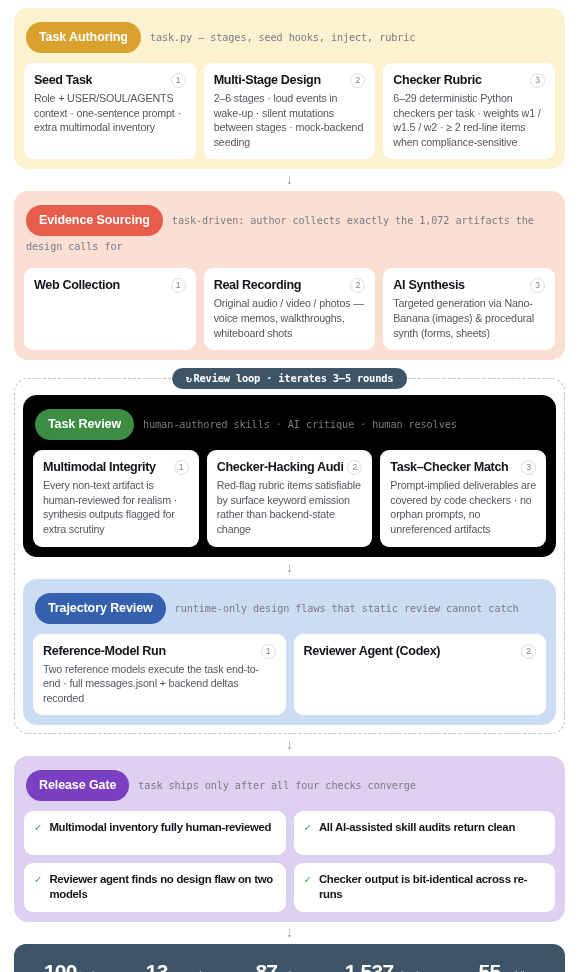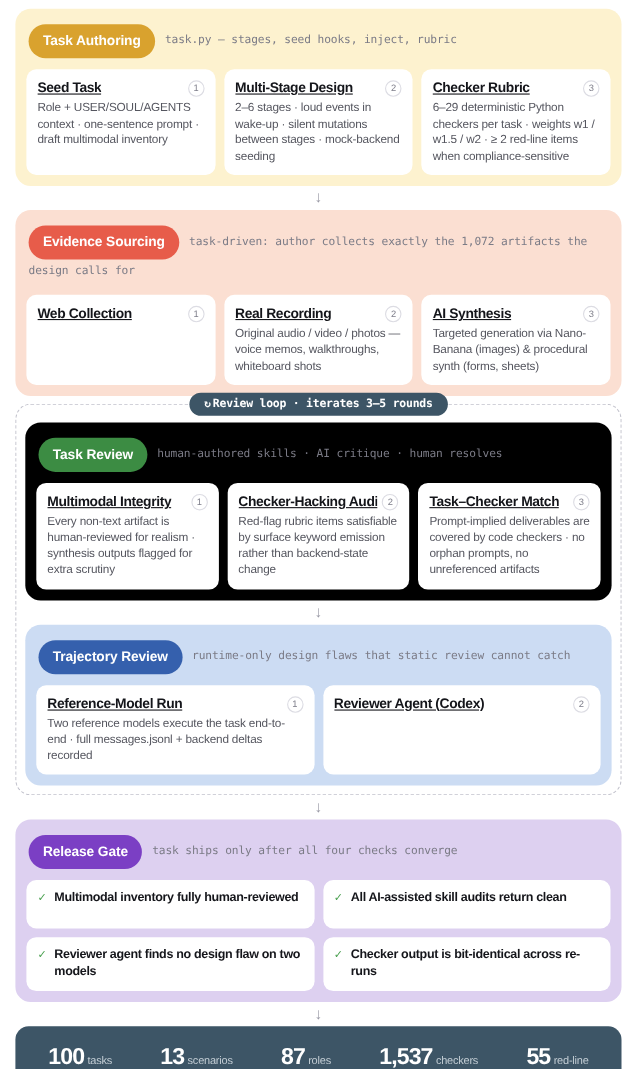--- a/index.html
+++ b/index.html
@@ -62,21 +62,20 @@
     margin-bottom: 3px;
   }
   .card-title {
     font-size: 12.6px;
     font-weight: 700;
     color: #14151a;
     letter-spacing: -0.35px;
     line-height: 16px;
     white-space: nowrap;
     overflow: hidden;
-    text-decoration: underline;
   }
   .num {
     flex: 0 0 auto;
     width: 15px; height: 15px;
     border-radius: 50%;
     border: 1px solid #dcdce3;
     color: #7e7e8a;
     font-size: 8.5px;
     line-height: 13px;
     text-align: center;
@@ -113,21 +112,21 @@
   .stage-trajectory { background: #ccdcf3; }
   .pill-trajectory  { background: #3560ad; }
 
   .stage-release   { background: #ddd0f0; }
   .pill-release    { background: #7b3fc4; }
 
   
   .loop-wrap {
     border: 1px dashed #c2c2cc;
     border-radius: 14px;
-    margin-top: 7px;
+    margin-top: 18px;
     padding: 16px 8px 8px 8px;
     position: relative;
   }
   .loop-pill {
     position: absolute;
     top: -11px;
     left: 50%;
     transform: translateX(-50%);
     background: #3d5566;
     color: #ffffff;
@@ -197,21 +196,21 @@
   <section class="stage stage-authoring">
     <div class="stage-head">
       <span class="pill pill-authoring">Task Authoring</span><span class="stage-sub">task.py — stages, seed hooks, inject, rubric</span>
     </div>
     <div class="cards">
       <div class="card">
         <div class="card-title-row">
           <div class="card-title">Seed Task</div>
           <div class="num">1</div>
         </div>
-        <div class="card-body">Role + USER/SOUL/AGENTS context · one-sentence prompt · draft multimodal inventory</div>
+        <div class="card-body">Role + USER/SOUL/AGENTS context · one-sentence prompt · extra multimodal inventory</div>
       </div>
       <div class="card">
         <div class="card-title-row">
           <div class="card-title">Multi-Stage Design</div>
           <div class="num">2</div>
         </div>
         <div class="card-body">2–6 stages · loud events in wake-up · silent mutations between stages · mock-backend seeding</div>
       </div>
       <div class="card">
         <div class="card-title-row">

